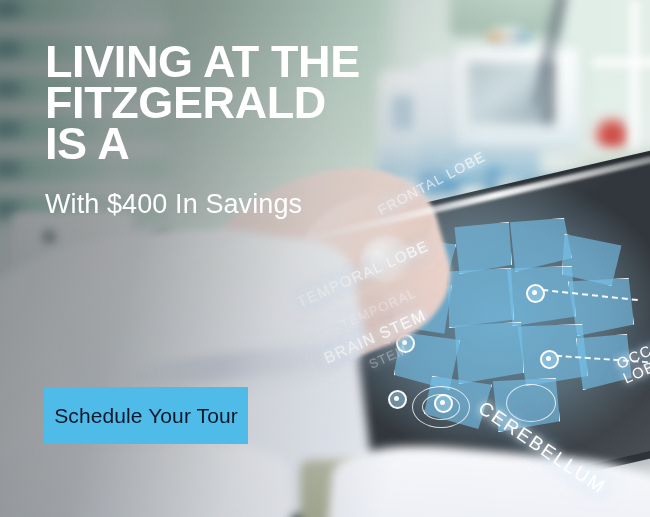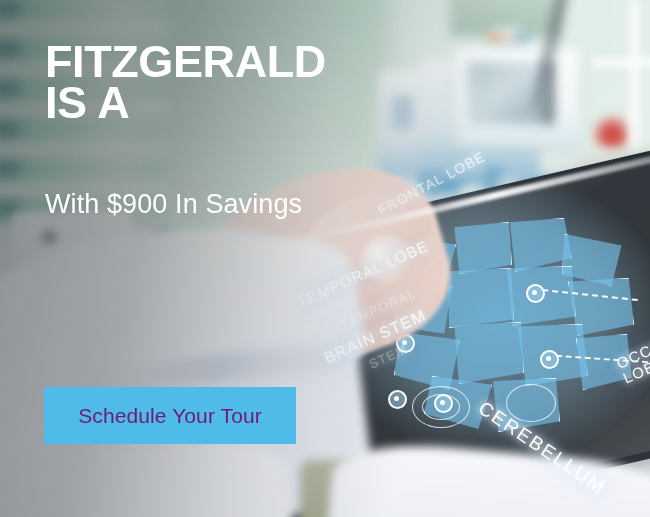--- a/index.html
+++ b/index.html
@@ -477,26 +477,26 @@
     margin: 0;
     color: #ffffff;
     font-size: 27px;
     font-weight: 400;
     letter-spacing: .1px;
   }
   .cta {
     position: absolute;
     left: 44px;
     top: 387px;
-    width: 252px;
+    width: 204px;
     height: 57px;
     border: 0;
     padding: 0;
     background: #4fbbe8;
-    color: #701a75;
+    color: #0f172a;
     font-family: "Liberation Sans", sans-serif;
     font-size: 21px;
     font-weight: 400;
     letter-spacing: .1px;
     cursor: pointer;
     display: flex;
     align-items: center;
     justify-content: center;
     text-decoration: none;
   }
@@ -609,21 +609,22 @@
     <div class="organ-label lbl-brainstem">BRAIN STEM</div>
     <div class="organ-label lbl-brainstem-ghost">STEM</div>
     <div class="organ-label lbl-occipital">OCCIPITAL LOBE</div>
     <div class="organ-label lbl-cerebellum">CEREBELLUM</div>
   </div>
 
   <div class="scrim"></div>
 
   <div class="content">
     <h1 class="headline">
+      <span class="headline-line">LIVING AT THE</span>
       <span class="headline-line">FITZGERALD IS A</span>
     </h1>
 
-    <p class="subhead">With $900 In Savings</p>
+    <p class="subhead">With $400 In Savings</p>
 
     <a class="cta" href="#">Schedule Your Tour</a>
   </div>
 
 </div>
 
 </body></html>

